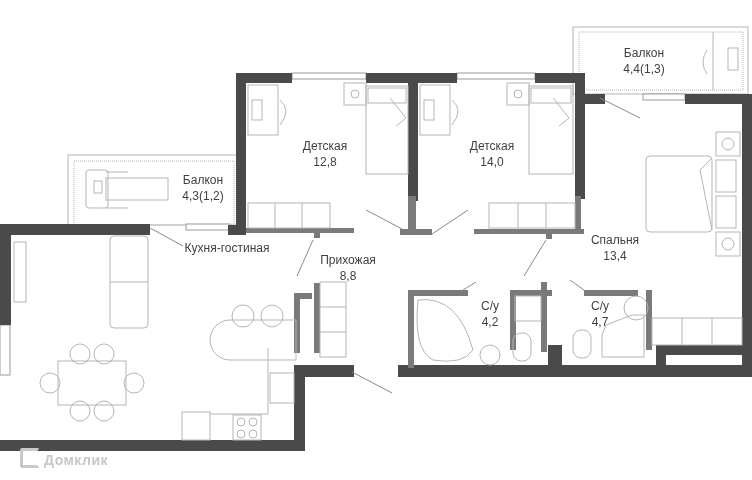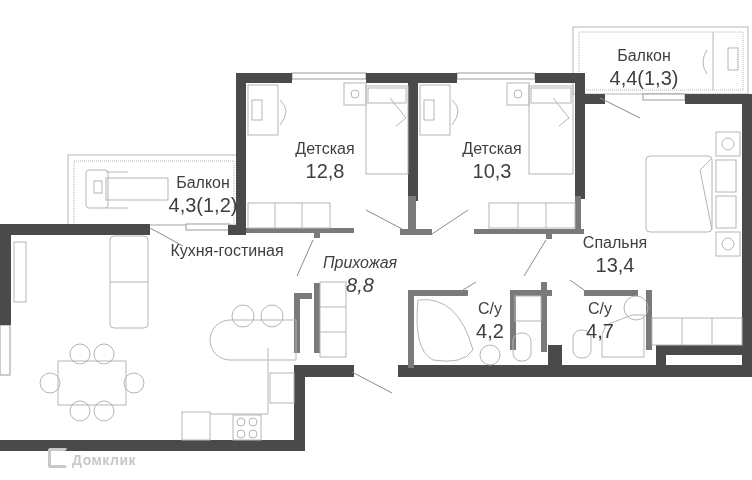--- a/index.html
+++ b/index.html
@@ -1,21 +1,21 @@
 <!DOCTYPE html>
 <html><head>
 <meta charset="utf-8">
 <style>
   html, body { margin:0; padding:0; background:#ffffff; }
   body { width:752px; height:480px; position:relative; overflow:hidden; font-family:"Liberation Sans", sans-serif; }
   svg { position:absolute; left:0; top:0; }
   .lbl { position:absolute; color:#3f3f3f; text-align:center; line-height:1.15; transform:translateX(-50%); white-space:nowrap; }
-  .lbl .name { font-size:16px; display:block; }
-  .lbl .area { font-size:20px; display:block; margin-top:2px; }
-  .wm { position:absolute; left:20px; top:448px; font-size:14px; color:#c8c8c8; letter-spacing:0.5px; font-weight:bold;margin-left:28px; }
+  .lbl .name { font-size:12px; display:block; }
+  .lbl .area { font-size:12px; display:block; margin-top:2px; }
+  .wm { position:absolute; left:20px; top:448px; font-size:14px; color:#c8c8c8; letter-spacing:0.5px; font-weight:bold; }
   .wm .ico { display:inline-block; width:14px; height:14px; border:3px solid #c8c8c8; border-right-color:transparent; border-radius:3px; vertical-align:-3px; margin-right:4px; }
 </style>
 </head>
 <body>
 
 <svg width="752" height="480" viewBox="0 0 752 480">
   <g fill="none" stroke="#b5b5b5" stroke-width="1">
 
     <rect x="573" y="27" width="175" height="67"></rect>
     <rect x="579" y="32" width="164" height="58" stroke-dasharray="1,1"></rect>
@@ -182,30 +182,30 @@
 <div class="lbl" style="left:644px; top:47px;">
   <span class="name">Балкон</span>
   <span class="area">4,4(1,3)</span>
 </div>
 <div class="lbl" style="left:325px; top:140px;">
   <span class="name">Детская</span>
   <span class="area">12,8</span>
 </div>
 <div class="lbl" style="left:492px; top:140px;">
   <span class="name">Детская</span>
-  <span class="area">10,3</span>
+  <span class="area">14,0</span>
 </div>
 <div class="lbl" style="left:203px; top:174px;">
   <span class="name">Балкон</span>
   <span class="area">4,3(1,2)</span>
 </div>
 <div class="lbl" style="left:227px; top:242px;">
   <span class="name">Кухня-гостиная</span>
 </div>
-<div class="lbl" style="left:360px; top:254px;font-style:italic;">
+<div class="lbl" style="left:348px; top:254px;">
   <span class="name">Прихожая</span>
   <span class="area">8,8</span>
 </div>
 <div class="lbl" style="left:615px; top:234px;">
   <span class="name">Спальня</span>
   <span class="area">13,4</span>
 </div>
 <div class="lbl" style="left:490px; top:300px;">
   <span class="name">С/у</span>
   <span class="area">4,2</span>

